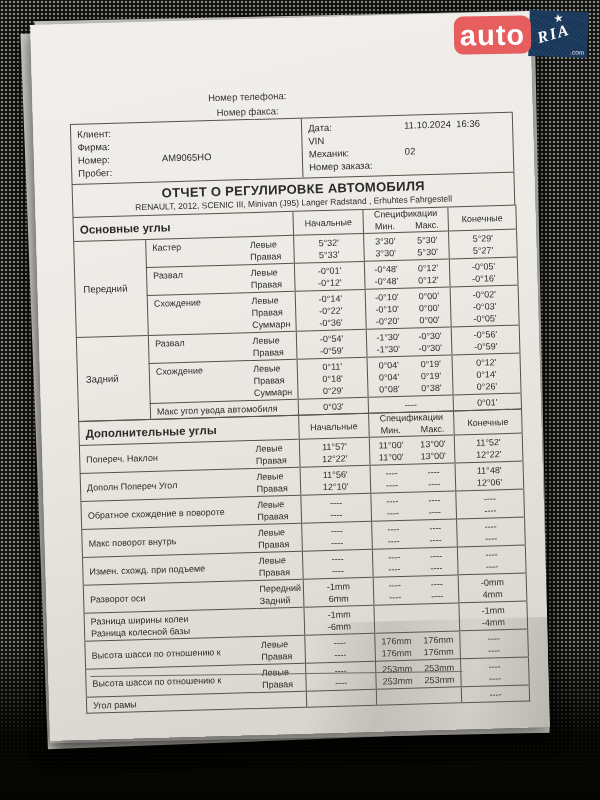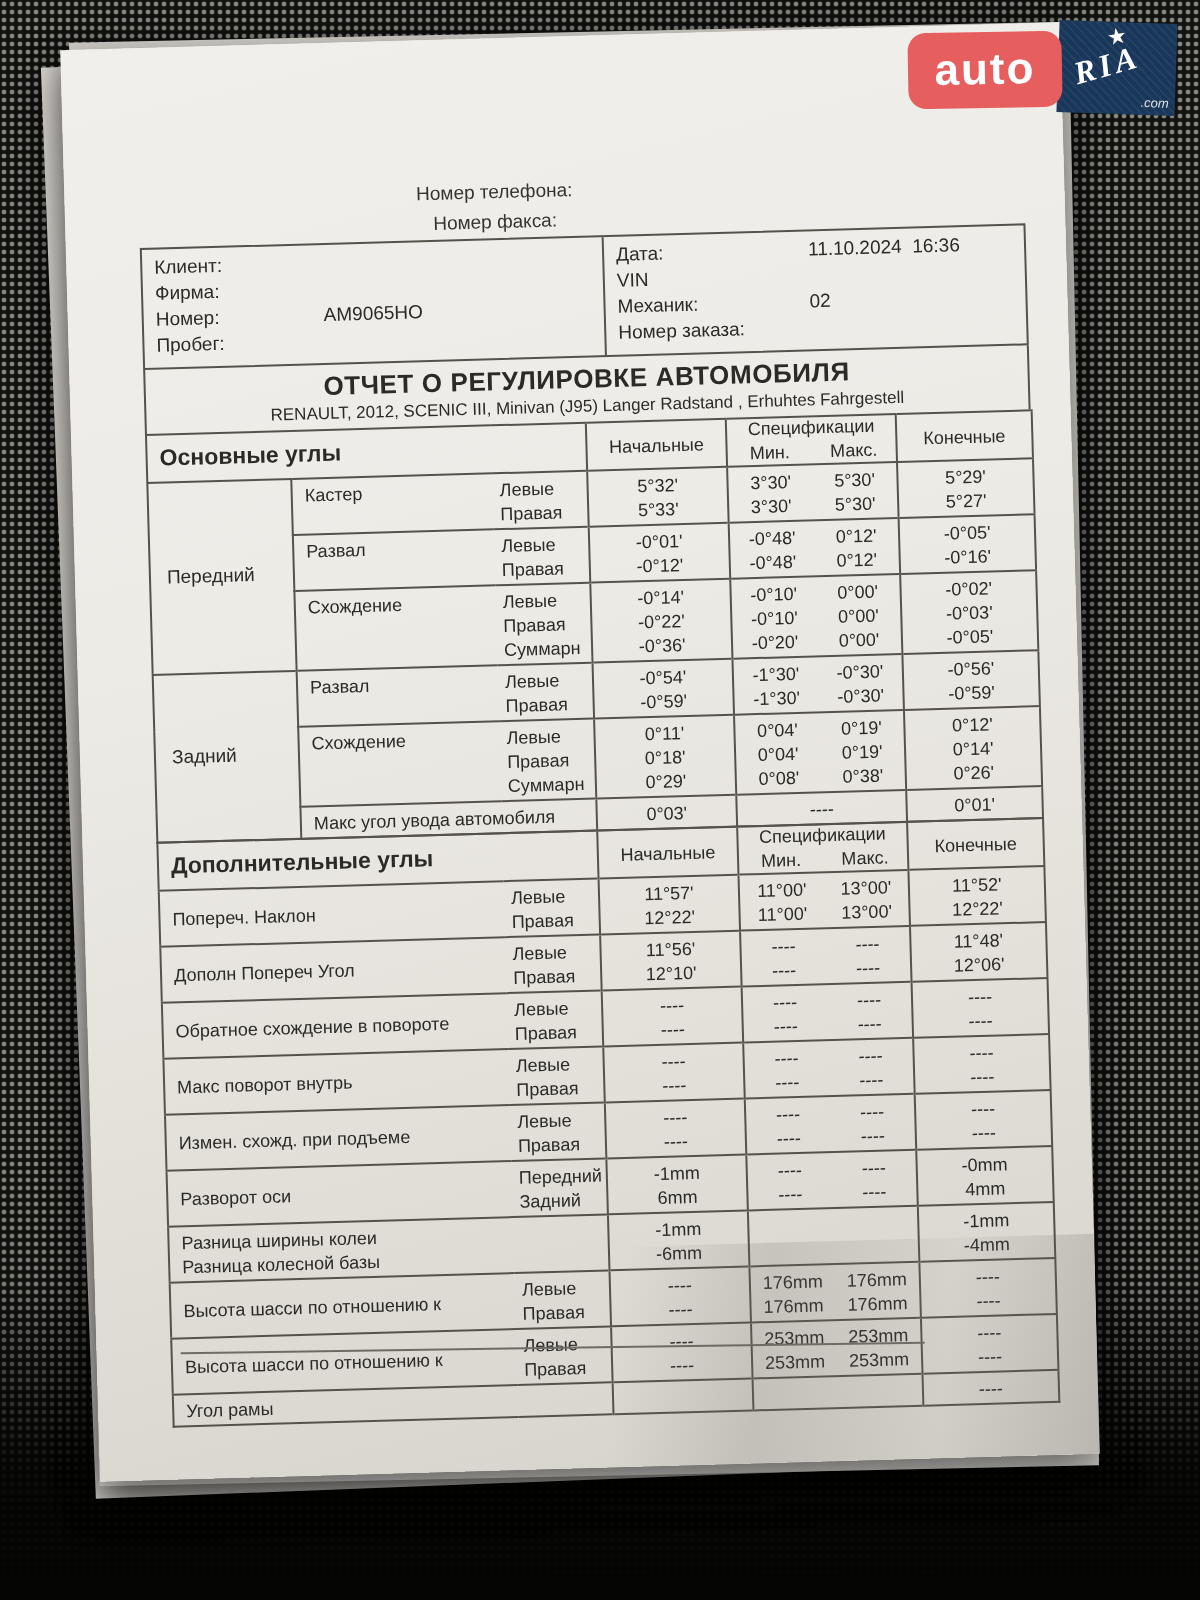--- a/index.html
+++ b/index.html
@@ -58,21 +58,21 @@
   td.vc{border-left:1px solid #55524b;text-align:center;padding:2px 0 1px;}
   td.vs{border-left:1px solid #55524b;padding:2px 0 1px;}
   .ln{height:12px;}
   .footline{position:absolute;top:655px;left:42px;width:372px;border-top:1px solid #6e6b64;transform:rotate(0.8deg);}
   
   .wm{position:absolute;left:454px;top:8px;z-index:50;}
   .wm-blue{position:absolute;left:75px;top:3px;width:59px;height:46px;background:#19375a;transform:rotate(2deg);
     background-image:repeating-linear-gradient(45deg, rgba(255,255,255,0.05) 0 1px, transparent 1px 3px);}
   .wm-red{position:absolute;left:0;top:8px;width:77px;height:38px;background:#e65e5e;border-radius:9px;transform:rotate(-1deg);
     display:flex;align-items:center;justify-content:center;}
-  .wm-auto{color:#fff;font-size:22px;font-weight:bold;letter-spacing:1px;line-height:1;}
+  .wm-auto{color:#fff;font-size:29px;font-weight:bold;letter-spacing:1px;line-height:1;}
   .wm-ria{position:absolute;left:8px;top:14px;color:#fff;font-size:16px;font-weight:bold;font-style:italic;
     font-family:"Liberation Serif", serif;letter-spacing:2px;transform:rotate(-18deg);}
   .wm-star{position:absolute;left:24px;top:1px;color:#fff;font-size:11px;transform:rotate(-12deg);}
   .wm-com{position:absolute;right:3px;bottom:2px;color:rgba(255,255,255,0.85);font-size:6.5px;font-style:italic;}
 </style>
 </head>
 <body>
 
 <div class="bg-shade"></div>
 <div class="sheet s2"></div>

